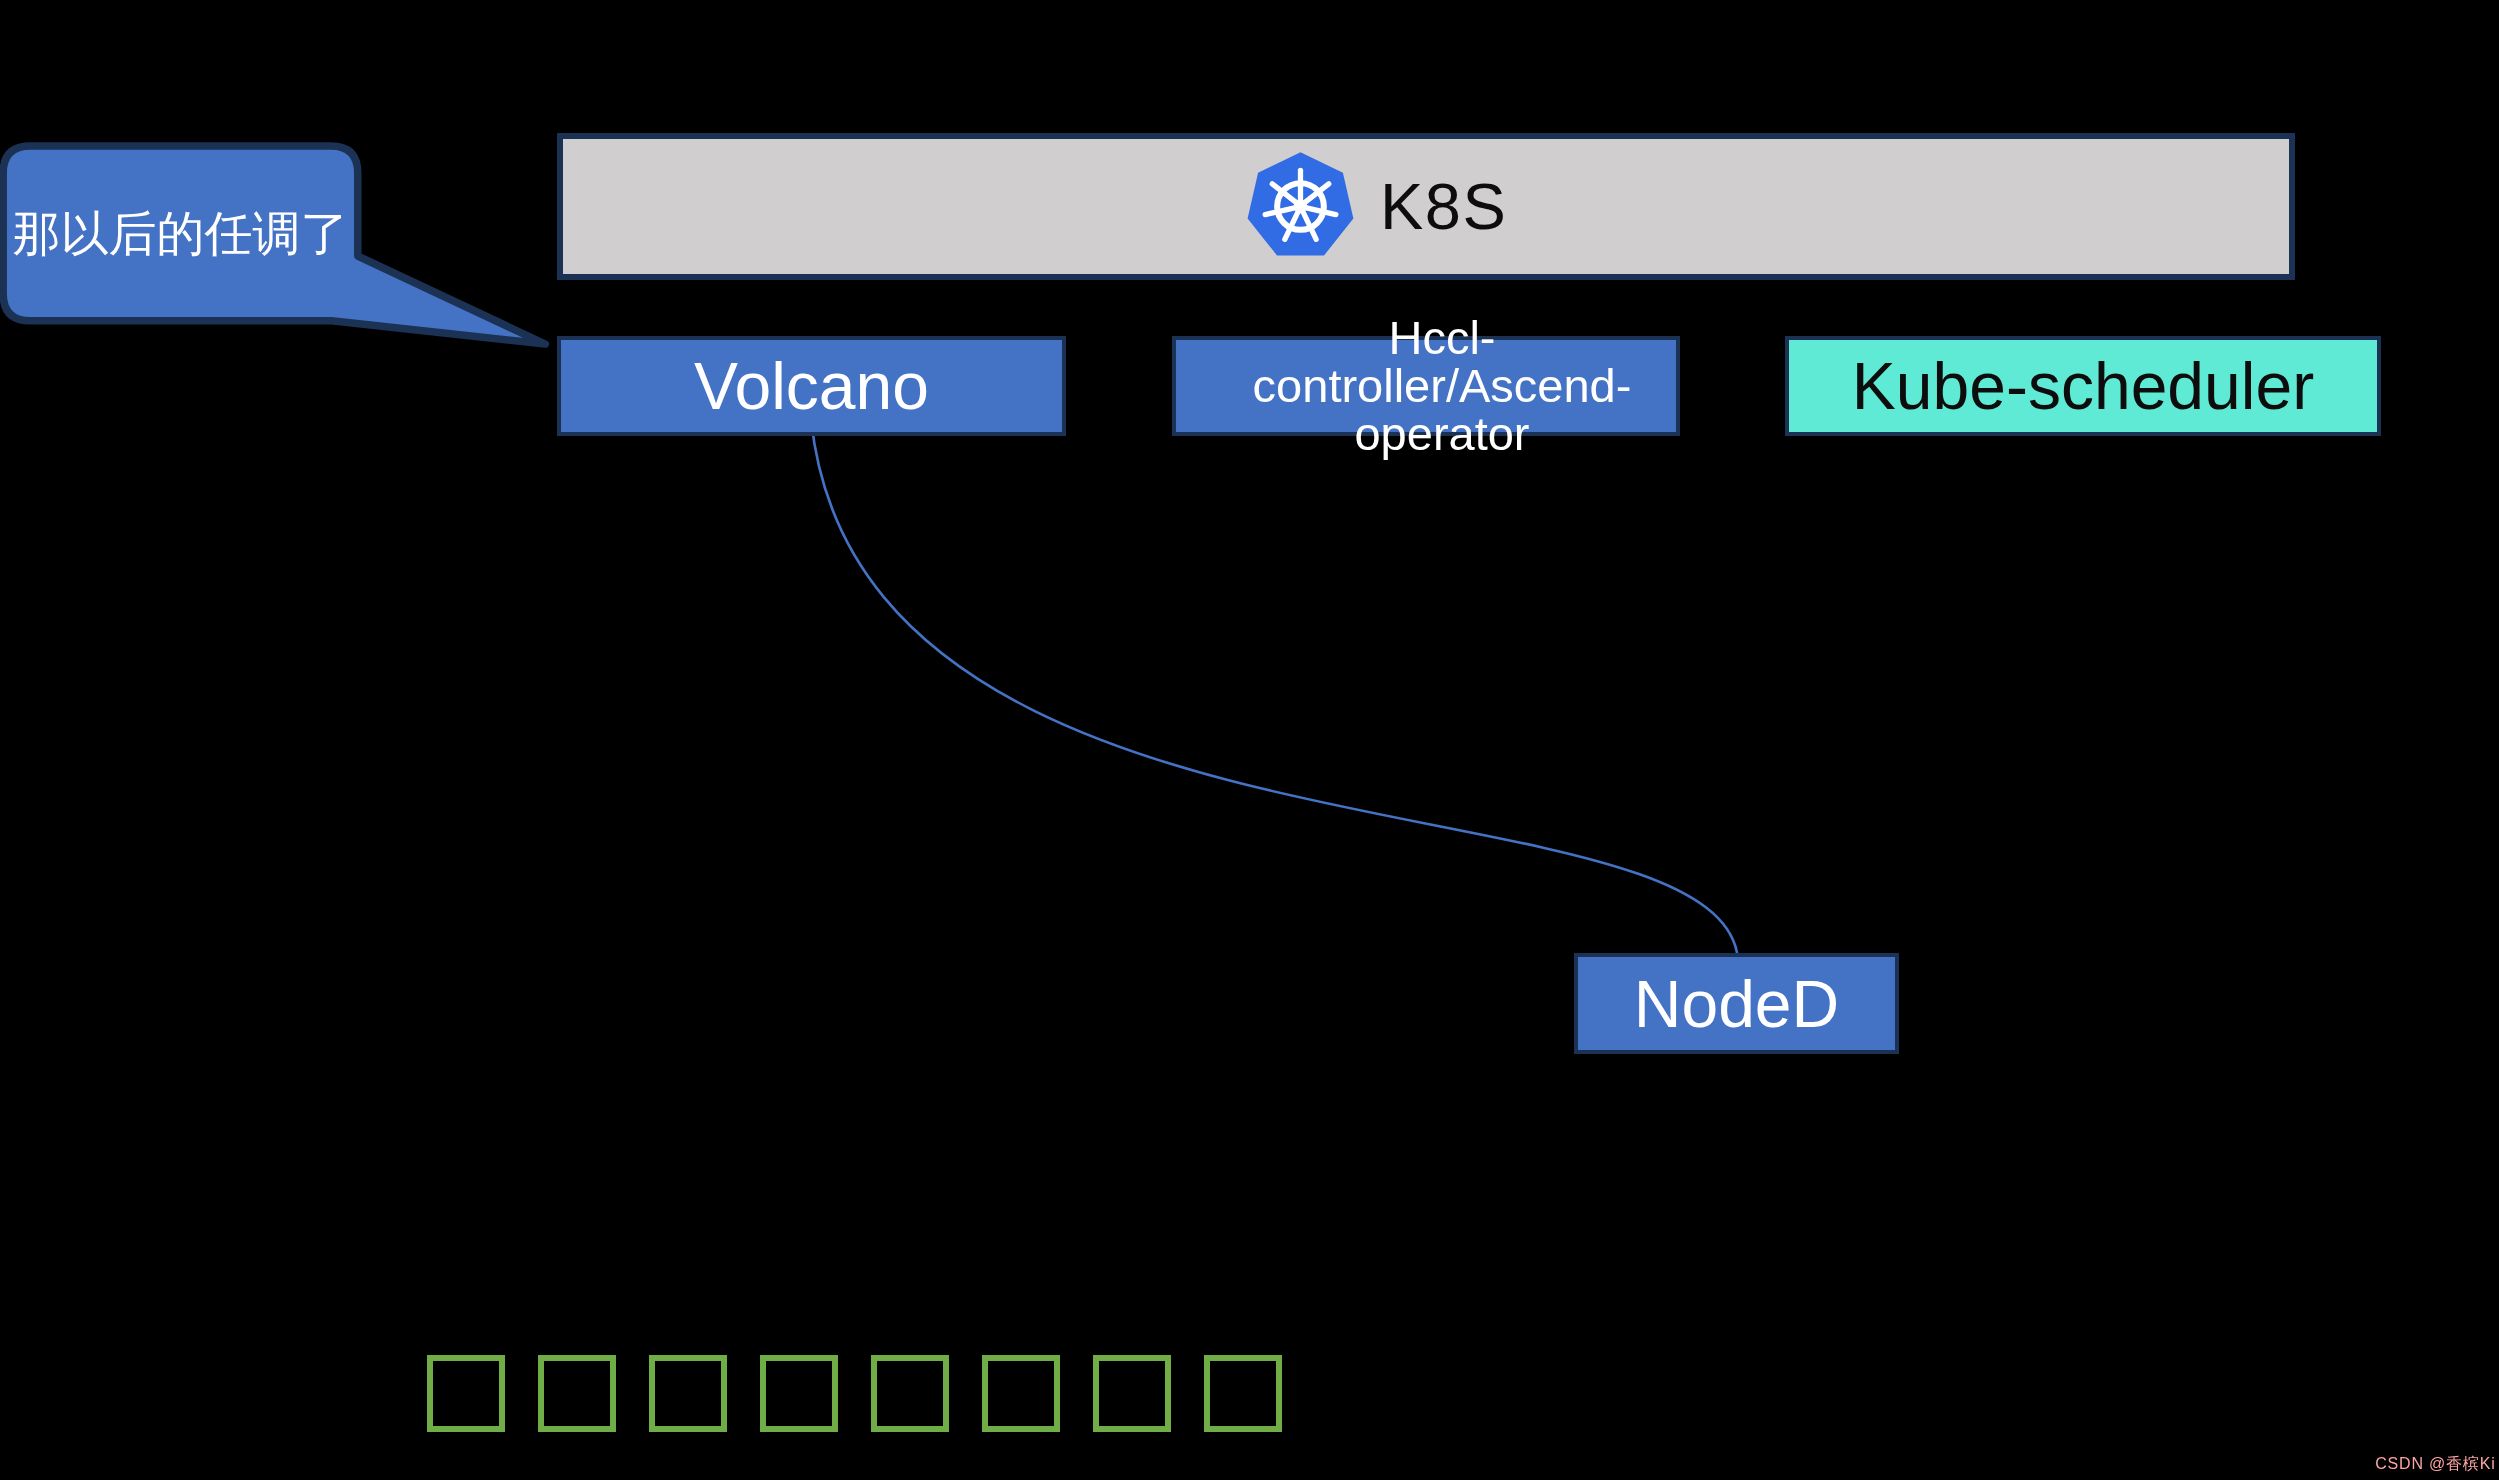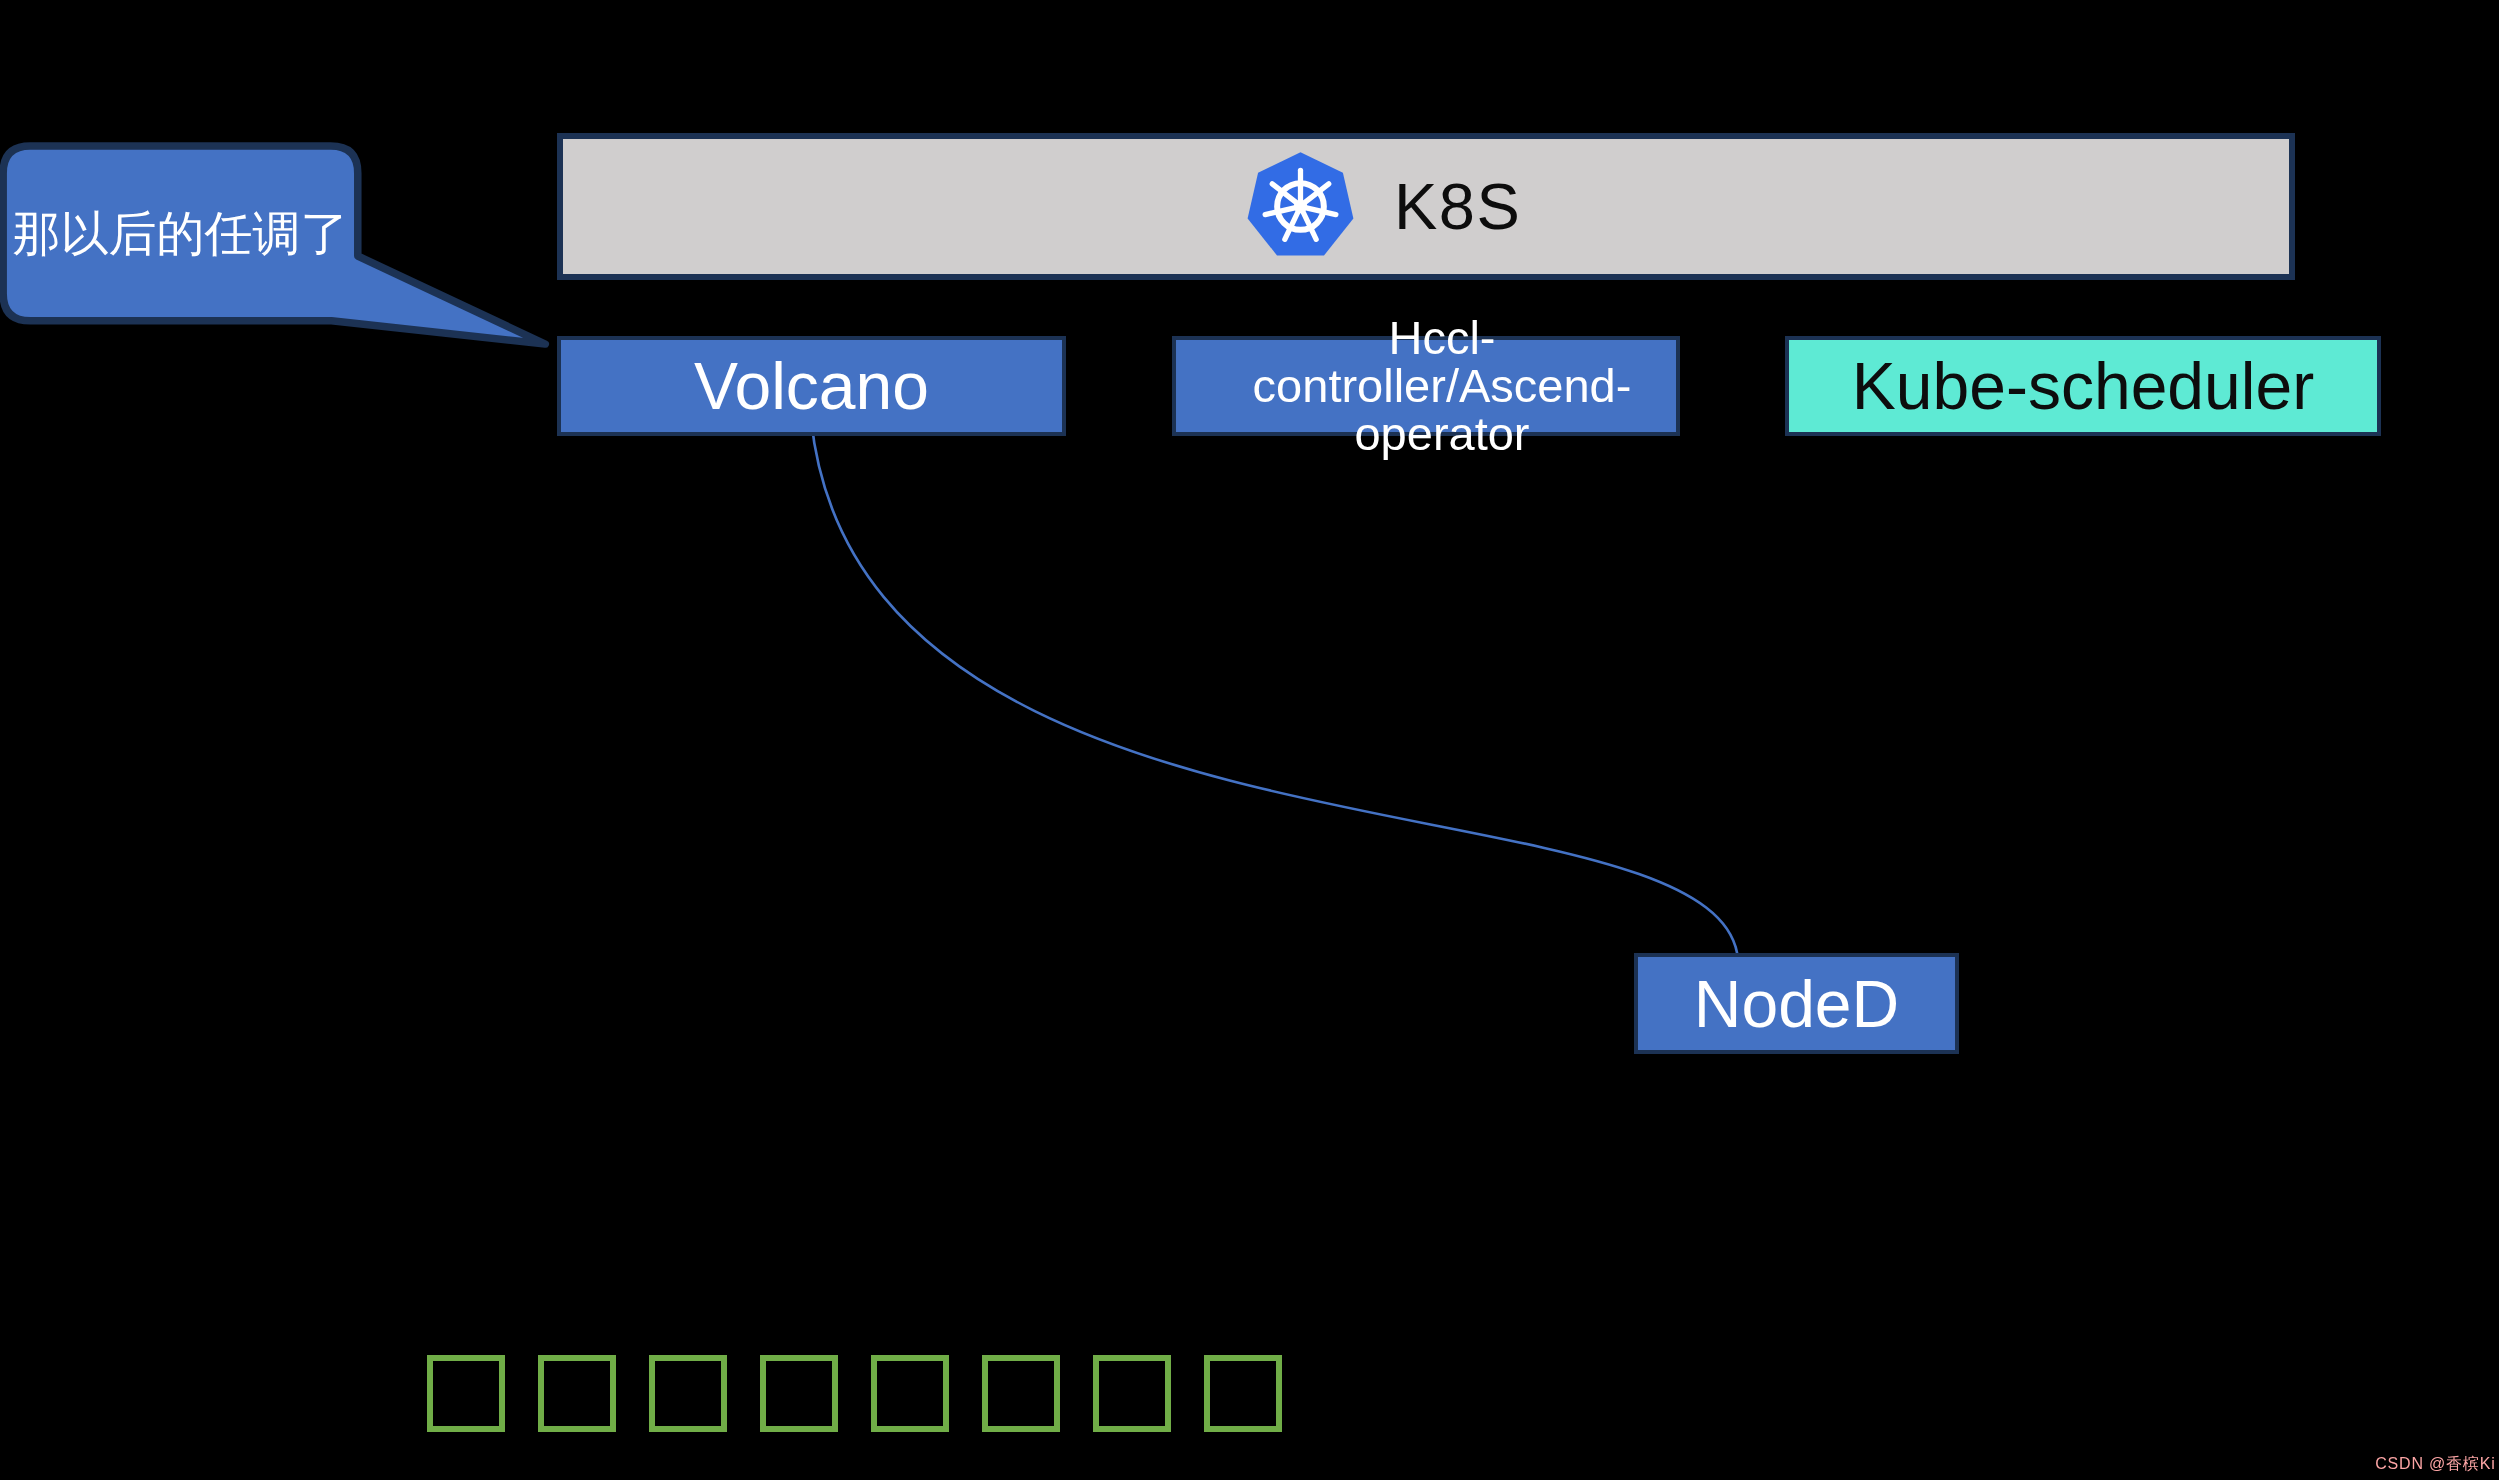--- a/index.html
+++ b/index.html
@@ -13,42 +13,42 @@
   .layer{position:absolute;left:0;top:0;width:2500px;height:1481px;}
   svg.layer{pointer-events:none;}
 
   
   .k8s-bar{
     position:absolute;left:557px;top:133px;width:1738px;height:147px;
     box-sizing:border-box;border:6px solid #1C3254;background:#D0CECE;
   }
   .k8s-bar-content{
     position:absolute;left:681px;top:0;height:100%;
-    display:flex;align-items:center;gap:37px;
+    display:flex;align-items:center;gap:23px;
   }
   .k8s-logo{width:113px;height:113px;flex:0 0 auto;}
   .k8s-label{
     font-size:65px;font-weight:300;color:#0D0D0D;letter-spacing:1.5px;line-height:1;
   }
 
   
   .sched-box{
     position:absolute;top:300px;height:100px;
     box-sizing:border-box;border:4.5px solid #1C3254;
     display:flex;align-items:center;justify-content:center;
     text-align:center;
     margin-top:36px;
   }
   .box-volcano{left:557px;width:509px;background:#4472C4;color:#FFFFFF;font-size:66px;font-weight:300;}
   .box-hccl{left:1172px;width:508px;background:#4472C4;color:#FFFFFF;font-size:47px;font-weight:300;line-height:48px;padding-left:32px;}
   .box-kube{left:1785px;width:596px;background:#5eead4;color:#0D0D0D;font-size:66px;font-weight:300;justify-content:center;}
 
   
   .node-box{
-    position:absolute;left:1634px;top:953px;width:325px;height:101px;
+    position:absolute;left:1574px;top:953px;width:325px;height:101px;
     box-sizing:border-box;border:4.5px solid #1C3254;background:#4472C4;
     display:flex;align-items:center;justify-content:center;
     color:#FFFFFF;font-size:66px;font-weight:300;
   }
 
   
   .callout-text{
     position:absolute;left:3px;top:146px;width:355px;height:175px;
     display:flex;flex-direction:row;align-items:center;justify-content:center;
     color:#FFFFFF;font-size:48px;line-height:56px;font-weight:400;

